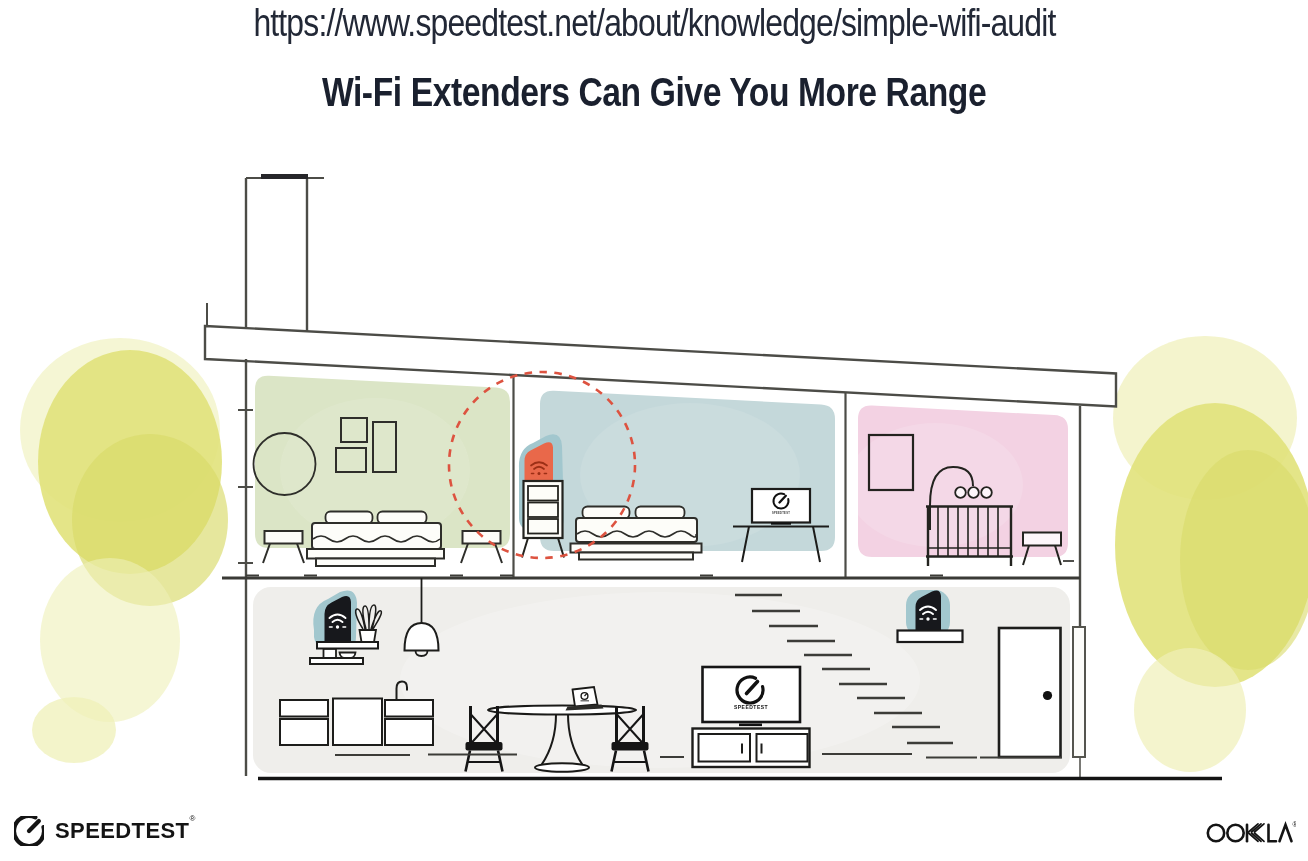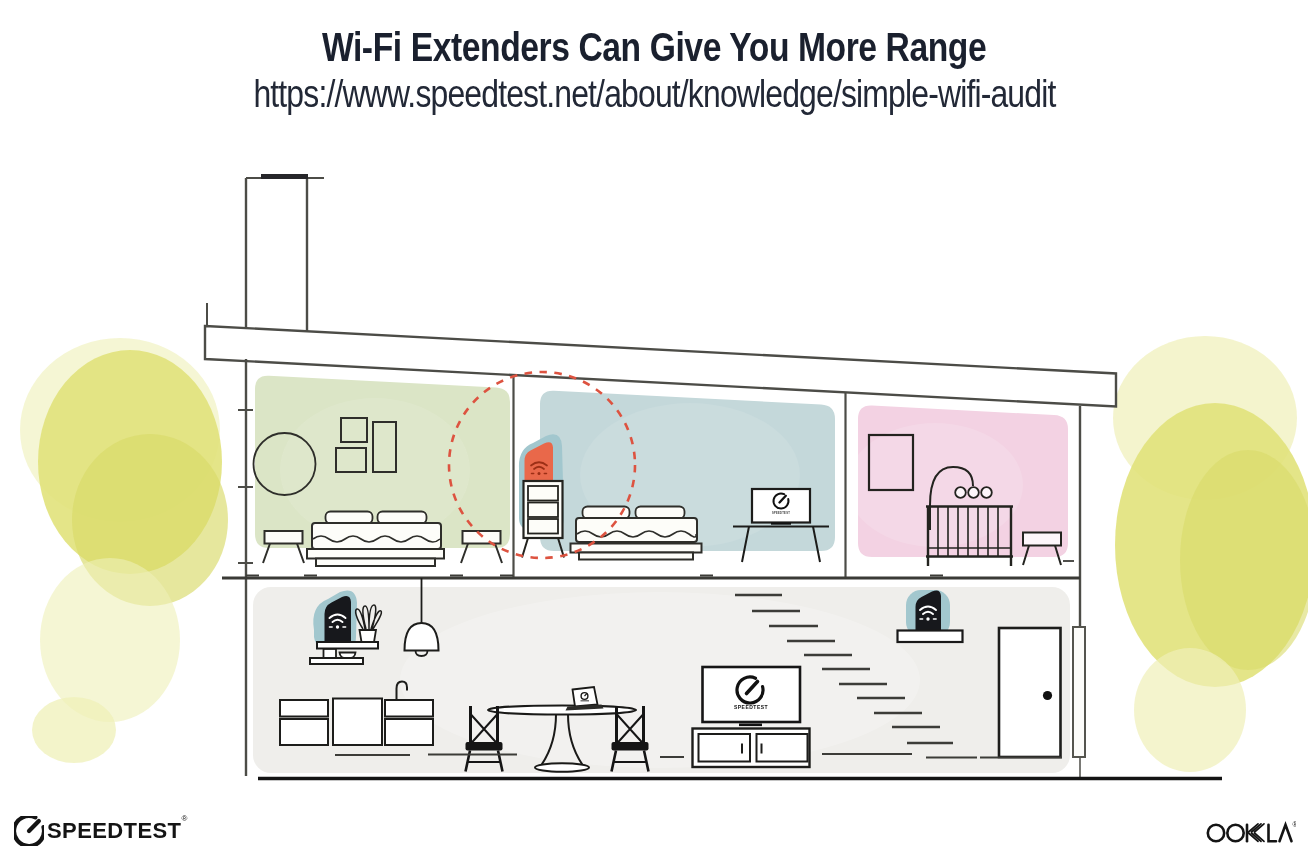--- a/index.html
+++ b/index.html
@@ -30,32 +30,32 @@
     letter-spacing:-.5px;color:var(--title-text);white-space:nowrap;
     transform:scaleX(.82);transform-origin:center;
   }
   .url{
     display:inline-block;margin-top:2px;font-size:38px;font-weight:400;
     letter-spacing:-1px;color:#2026354;color:#222836;white-space:nowrap;
     transform:scaleX(.84);transform-origin:center;
   }
   .scene{position:absolute;left:0;top:0;width:1308px;height:861px}
   .footer-left{
-    position:absolute;left:14px;top:816px;display:flex;align-items:center;gap:3px;
+    position:absolute;left:14px;top:816px;display:flex;align-items:center;gap:11px;
   }
   .st-word{font-size:22px;font-weight:700;letter-spacing:.4px;color:#141414;line-height:1}
   .st-reg{font-size:8px;font-weight:400;color:#141414;vertical-align:top;position:relative;top:-6px}
   .footer-right{position:absolute;right:12px;top:818px}
 </style>
 </head>
 <body>
 
 <div class="header">
+  <div><span class="url">https://www.speedtest.net/about/knowledge/simple-wifi-audit</span></div>
   <div><span class="title">Wi-Fi Extenders Can Give You More Range</span></div>
-  <div><span class="url">https://www.speedtest.net/about/knowledge/simple-wifi-audit</span></div>
 </div>
 
 <svg class="scene" viewBox="0 0 1308 861" aria-hidden="false">
 
   <g>
     <ellipse cx="120" cy="430" rx="100" ry="92" fill="var(--foliage-light)" opacity=".6"></ellipse>
     <ellipse cx="130" cy="462" rx="92" ry="112" fill="var(--foliage)" opacity=".9"></ellipse>
     <ellipse cx="150" cy="520" rx="78" ry="86" fill="var(--foliage-dark)" opacity=".65"></ellipse>
     <ellipse cx="110" cy="640" rx="70" ry="82" fill="var(--foliage-light)" opacity=".6"></ellipse>
     <ellipse cx="74" cy="730" rx="42" ry="33" fill="var(--foliage-light)" opacity=".75"></ellipse>

